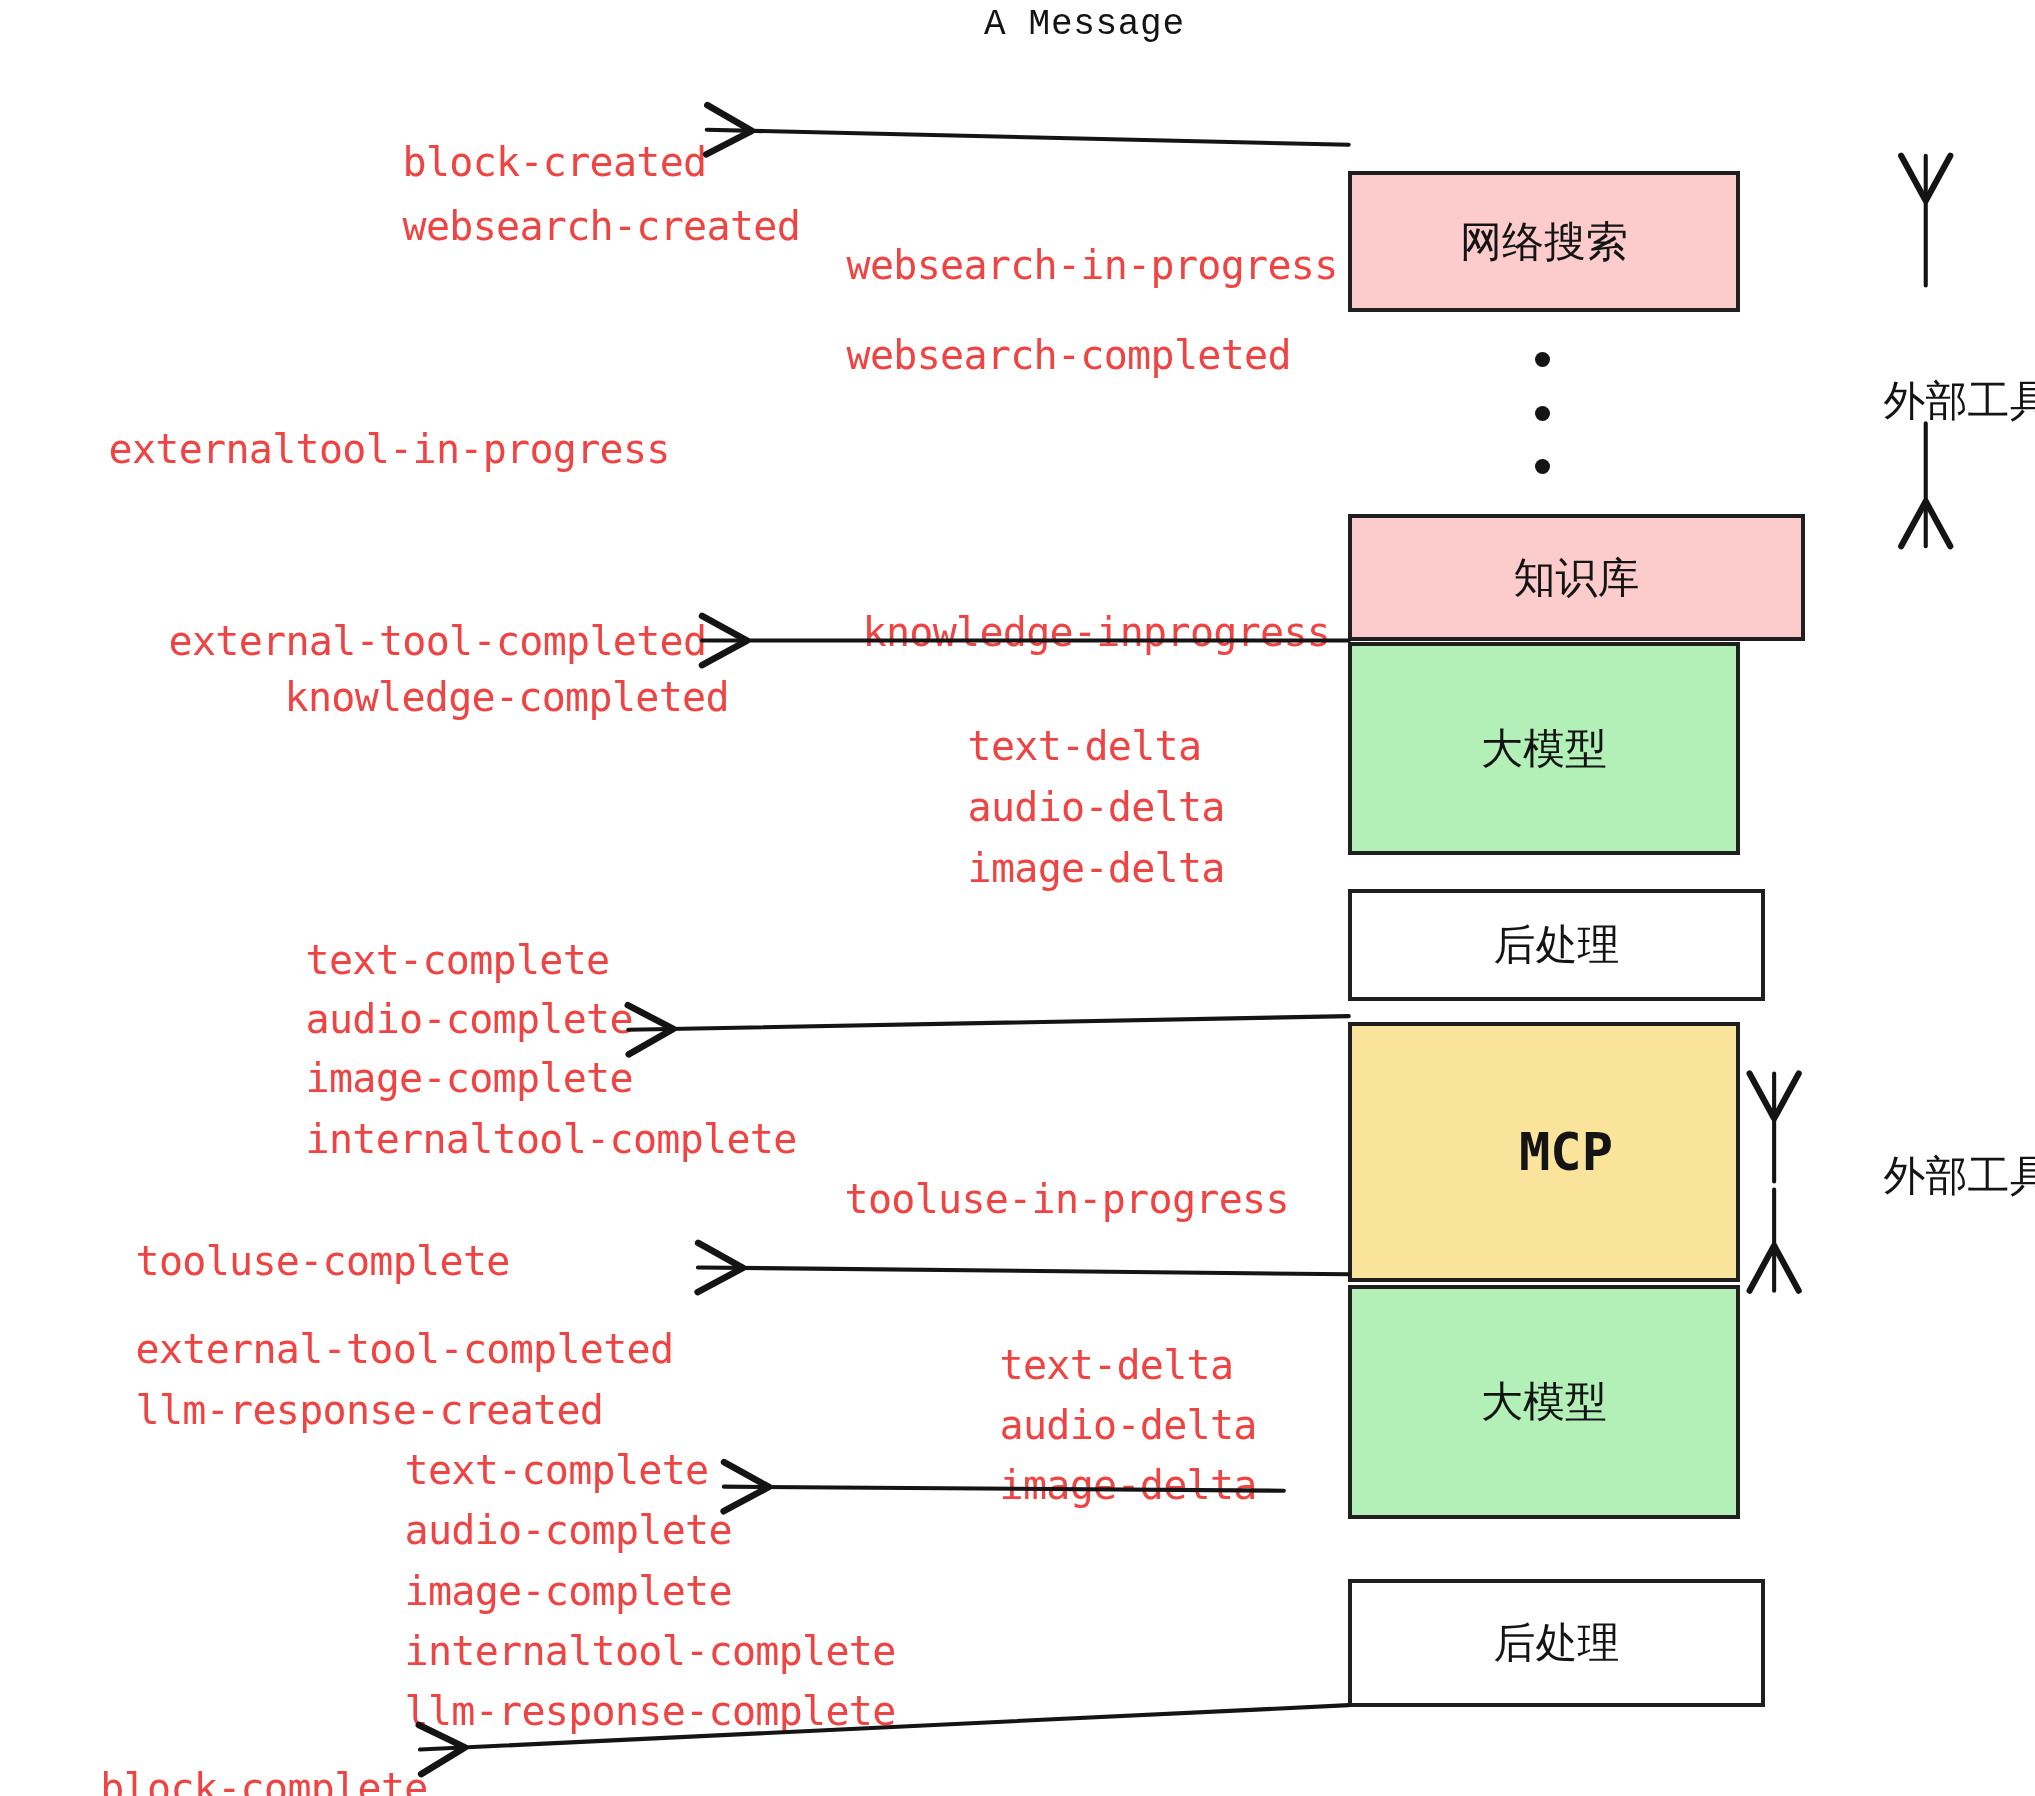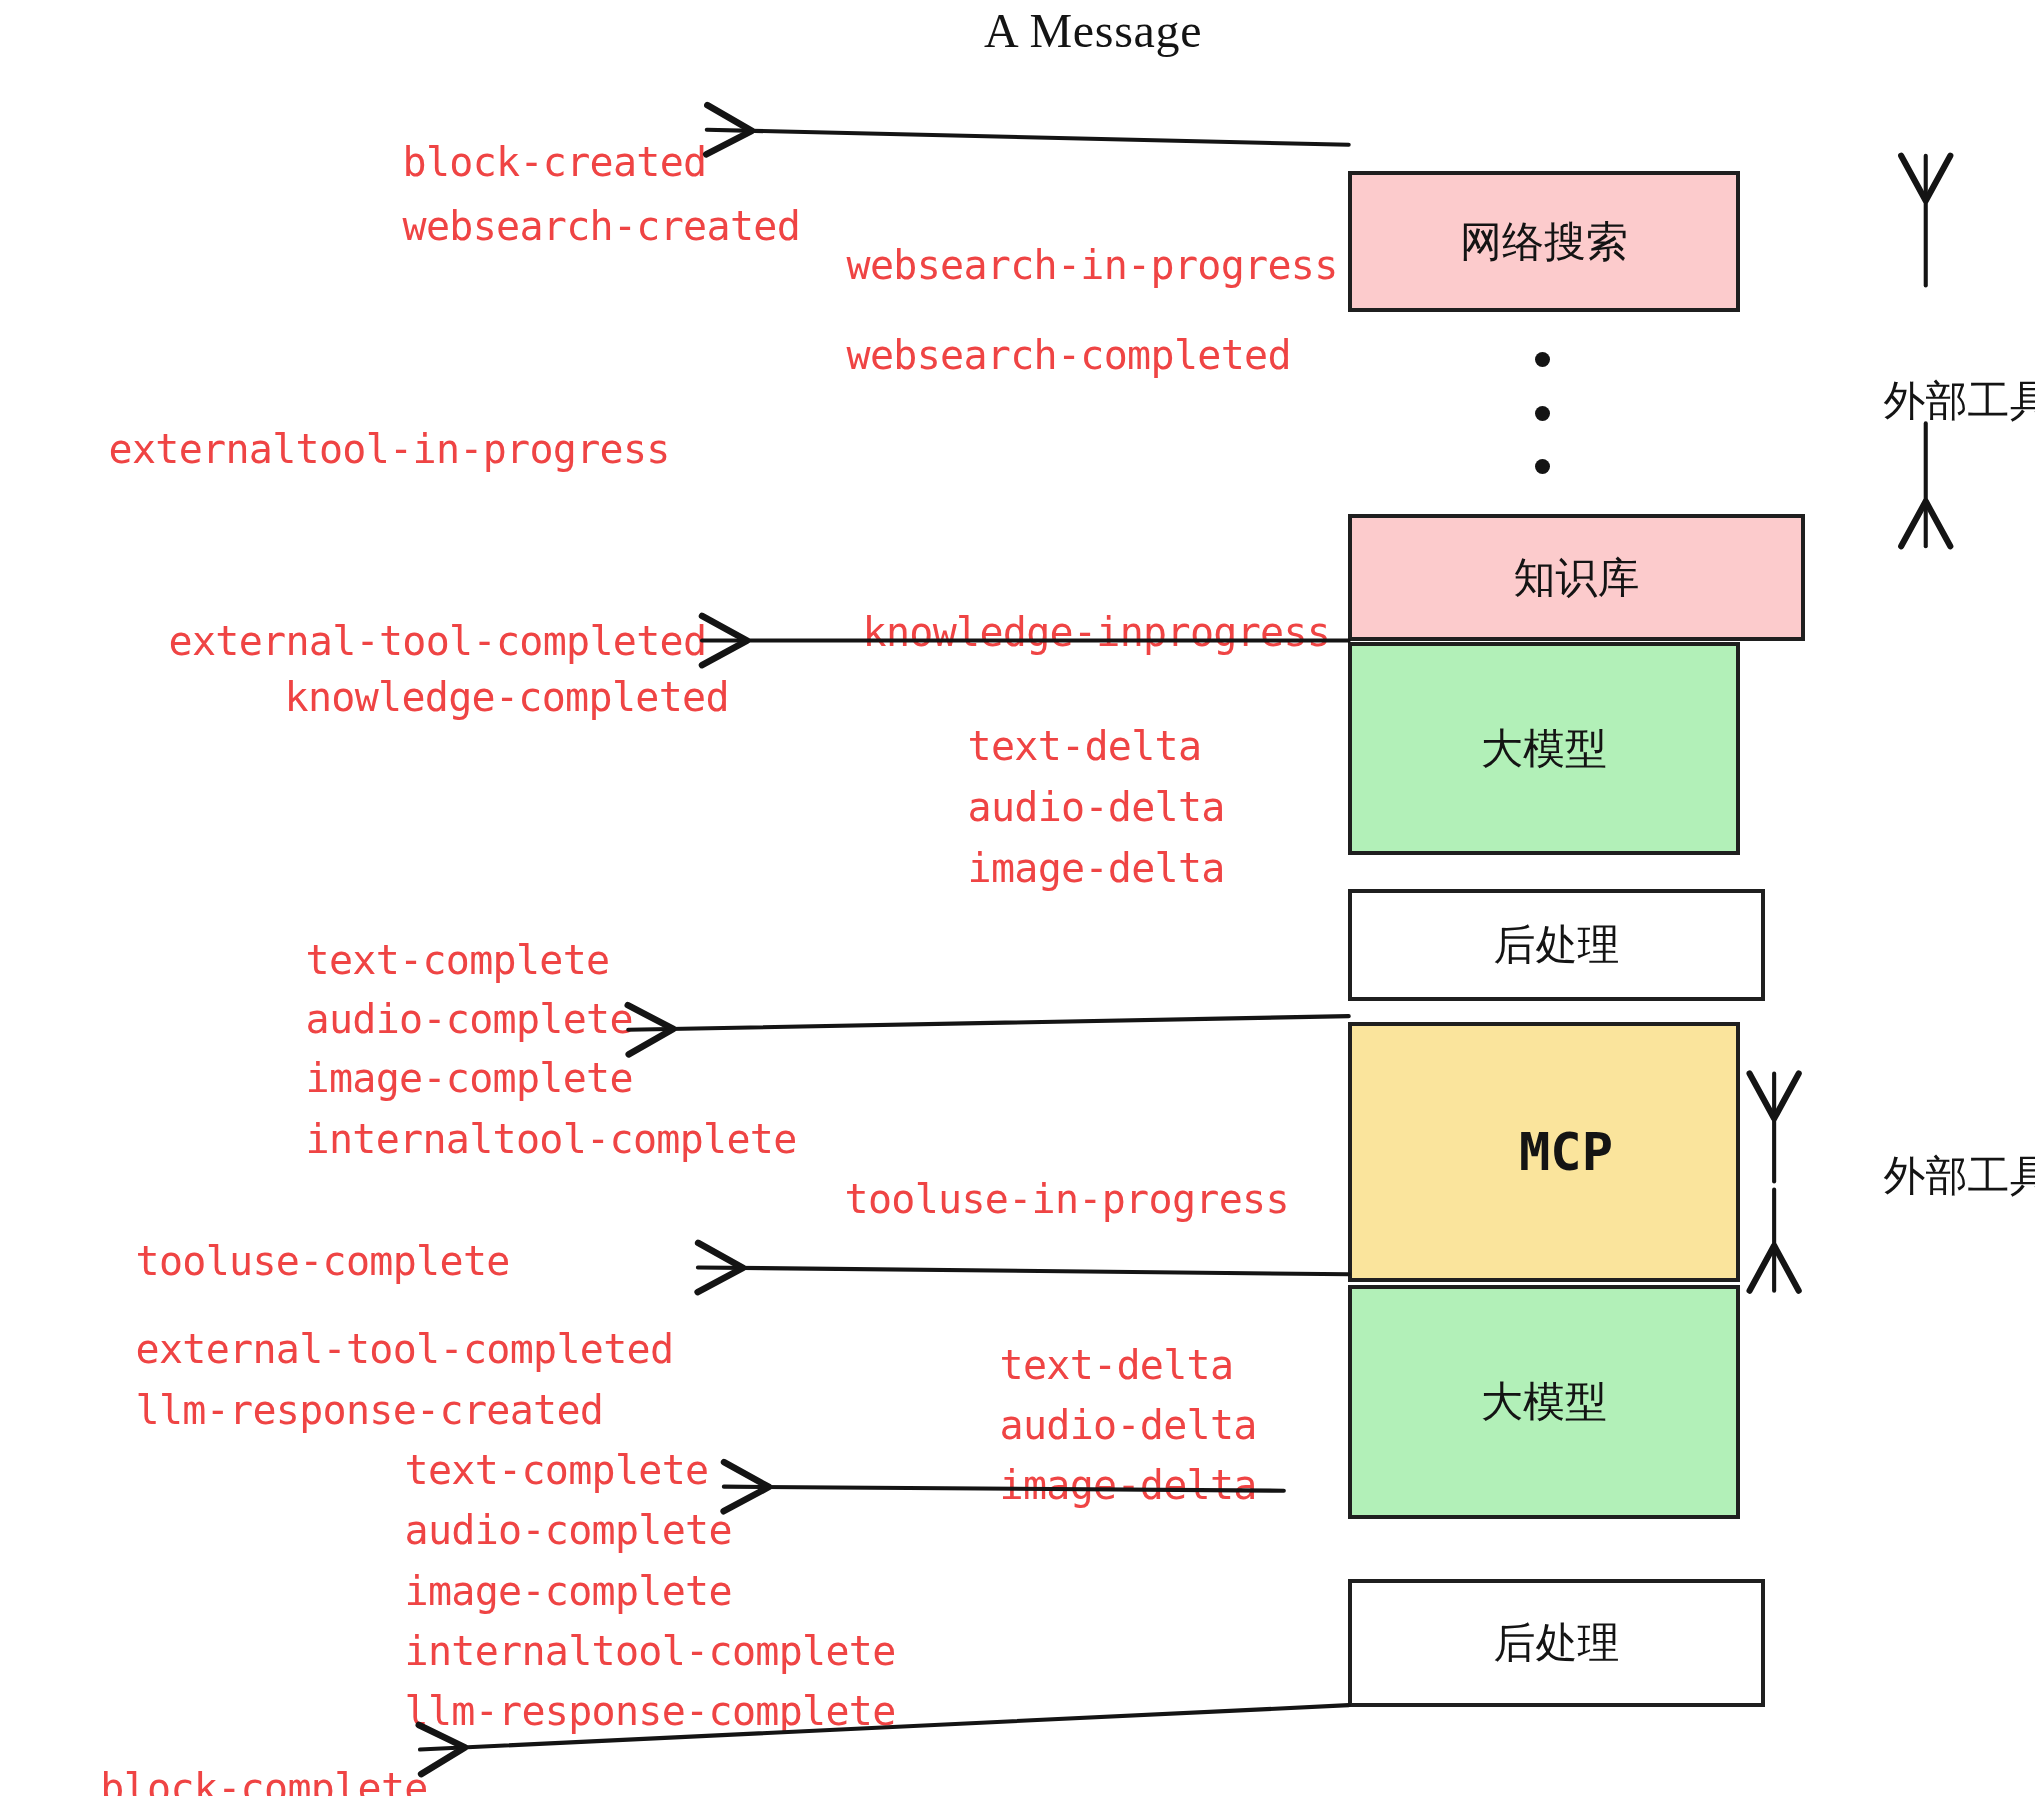--- a/index.html
+++ b/index.html
@@ -22,22 +22,22 @@
     font-family: "DejaVu Sans Mono", "Liberation Mono", monospace;
     font-size: 40px;
     line-height: 1;
     letter-spacing: -0.7px;
     color: #ef4444;
     font-weight: 500;
   }
   .title {
     position: absolute;
     white-space: pre;
-    font-family: Liberation Serif, serif;
-    font-size: 48px;
+    font-family: Liberation Mono, monospace;
+    font-size: 36px;
     line-height: 1;
     letter-spacing: 0.7px;
     color: #141414;
   }
   .node {
     position: absolute;
     box-sizing: border-box;
     border: 4.8px solid #1f1f1f;
     display: flex;
     align-items: center;

